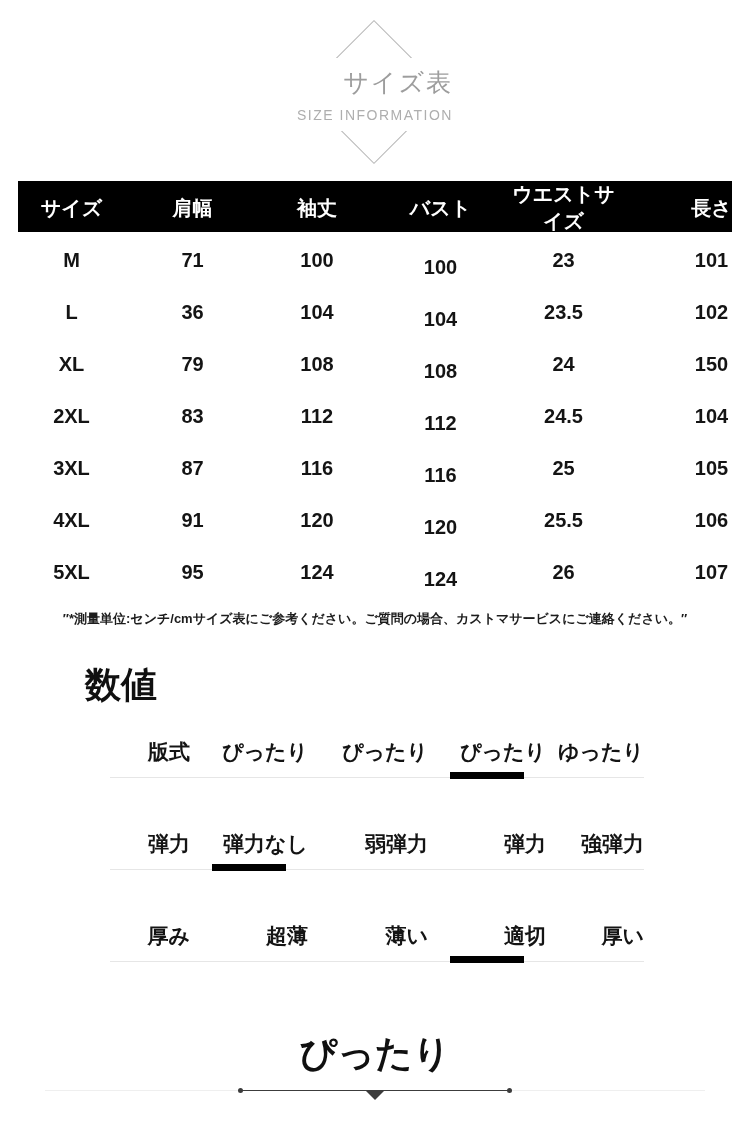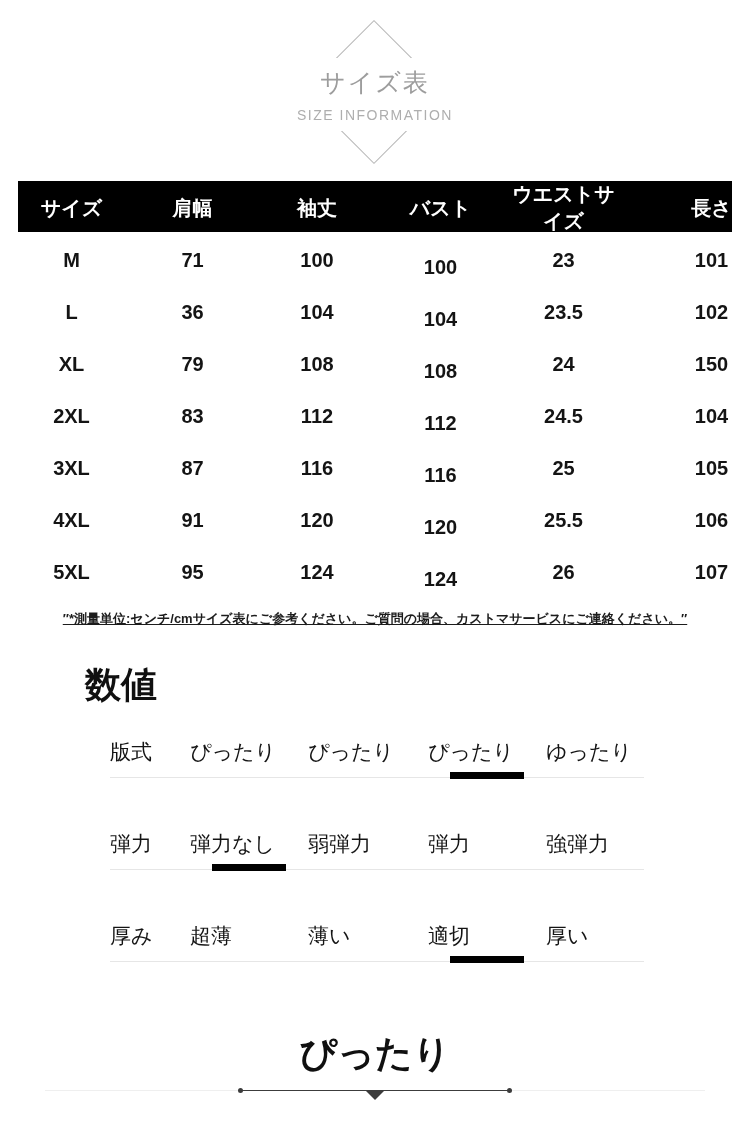--- a/index.html
+++ b/index.html
@@ -15,21 +15,21 @@
   
   .hero { position: relative; height: 181px; }
   .diamond {
     position: absolute; left: 323px; top: 41px;
     width: 102px; height: 102px;
     border: 1px solid #b4b4b4;
     transform: rotate(45deg);
   }
   .hero-text {
     position: absolute; left: 50%; top: 58px; transform: translateX(-50%);
-    background: #ffffff; padding: 8px 20px; text-align: center; white-space: nowrap;
+    background: #ffffff; padding: 8px 20px; text-align: right; white-space: nowrap;
   }
   .hero-title { font-size: 25px; letter-spacing: 2px; color: #9d9d9d; }
   .hero-subtitle { margin-top: 8px; font-size: 14px; letter-spacing: 1.5px; color: #aeaeae; }
 
   
   .grid-cols {
     display: grid;
     grid-template-columns: 107px 111px 114px 109px 113px 159px;
     gap: 12px;
   }
@@ -38,38 +38,38 @@
     align-items: center;
   }
   .thead .cell { color: #ffffff; font-weight: 700; font-size: 20px; text-align: center; }
   .tbody { padding-top: 2px; }
   .trow { margin: 0 18px; height: 52px; align-items: center; }
   .trow .cell { font-size: 20px; font-weight: 600; text-align: center; color: #141414; }
   .trow .cell:nth-child(4) { transform: translateY(7px); }
 
   .note {
     margin: 12px 0 0; text-align: center;
-    font-size: 13px; font-weight: 700; color: #1c1c1c; text-decoration: underline;
+    font-size: 13px; font-weight: 700; color: #1c1c1c;
   }
 
   
   .attrs-heading { margin: 36px 0 0 85px; font-size: 36px; font-weight: 700; color: #101010; line-height: 42px; }
   .attr-rows { margin-left: 110px; width: 534px; }
   .attr-row {
     position: relative;
     display: grid;
     grid-template-columns: 80px 118px 120px 118px 98px;
     align-items: end;
     border-bottom: 1px solid #e6e6e6;
   }
   .attr-row.first { height: 72px; }
   .attr-row.tall { height: 92px; }
   .attr-cell {
-    position: relative; text-align: left;
-    padding-bottom: 11px; font-size: 21px; font-weight: 400; color: #141414;
+    position: relative; text-align: right;
+    padding-bottom: 11px; font-size: 21px; font-weight: 700; color: #141414;
     white-space: nowrap;
   }
   .attr-cell.selected::after {
     content: ""; position: absolute; left: 50%; transform: translateX(-50%);
     bottom: -2px; width: 74px; height: 7px; background: #000000;
   }
 
   
   .footer-heading {
     margin: 70px 0 0; text-align: center;

